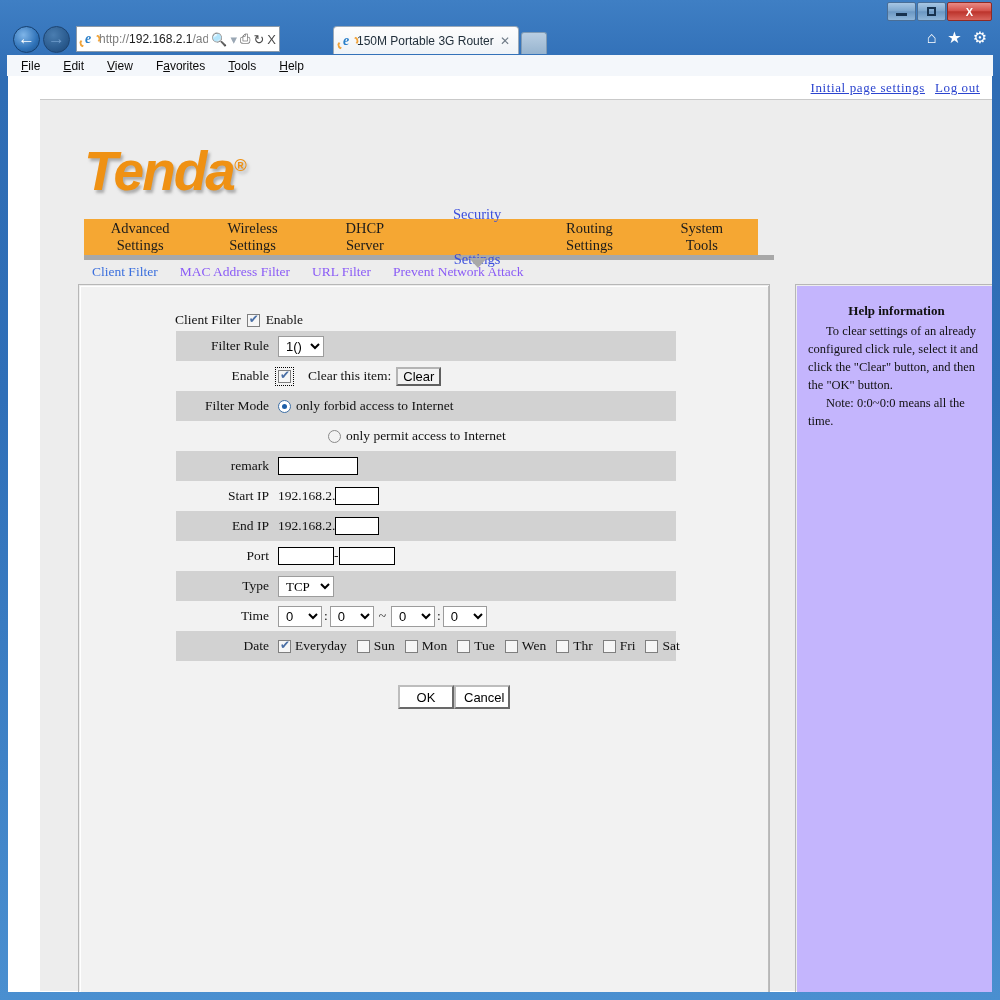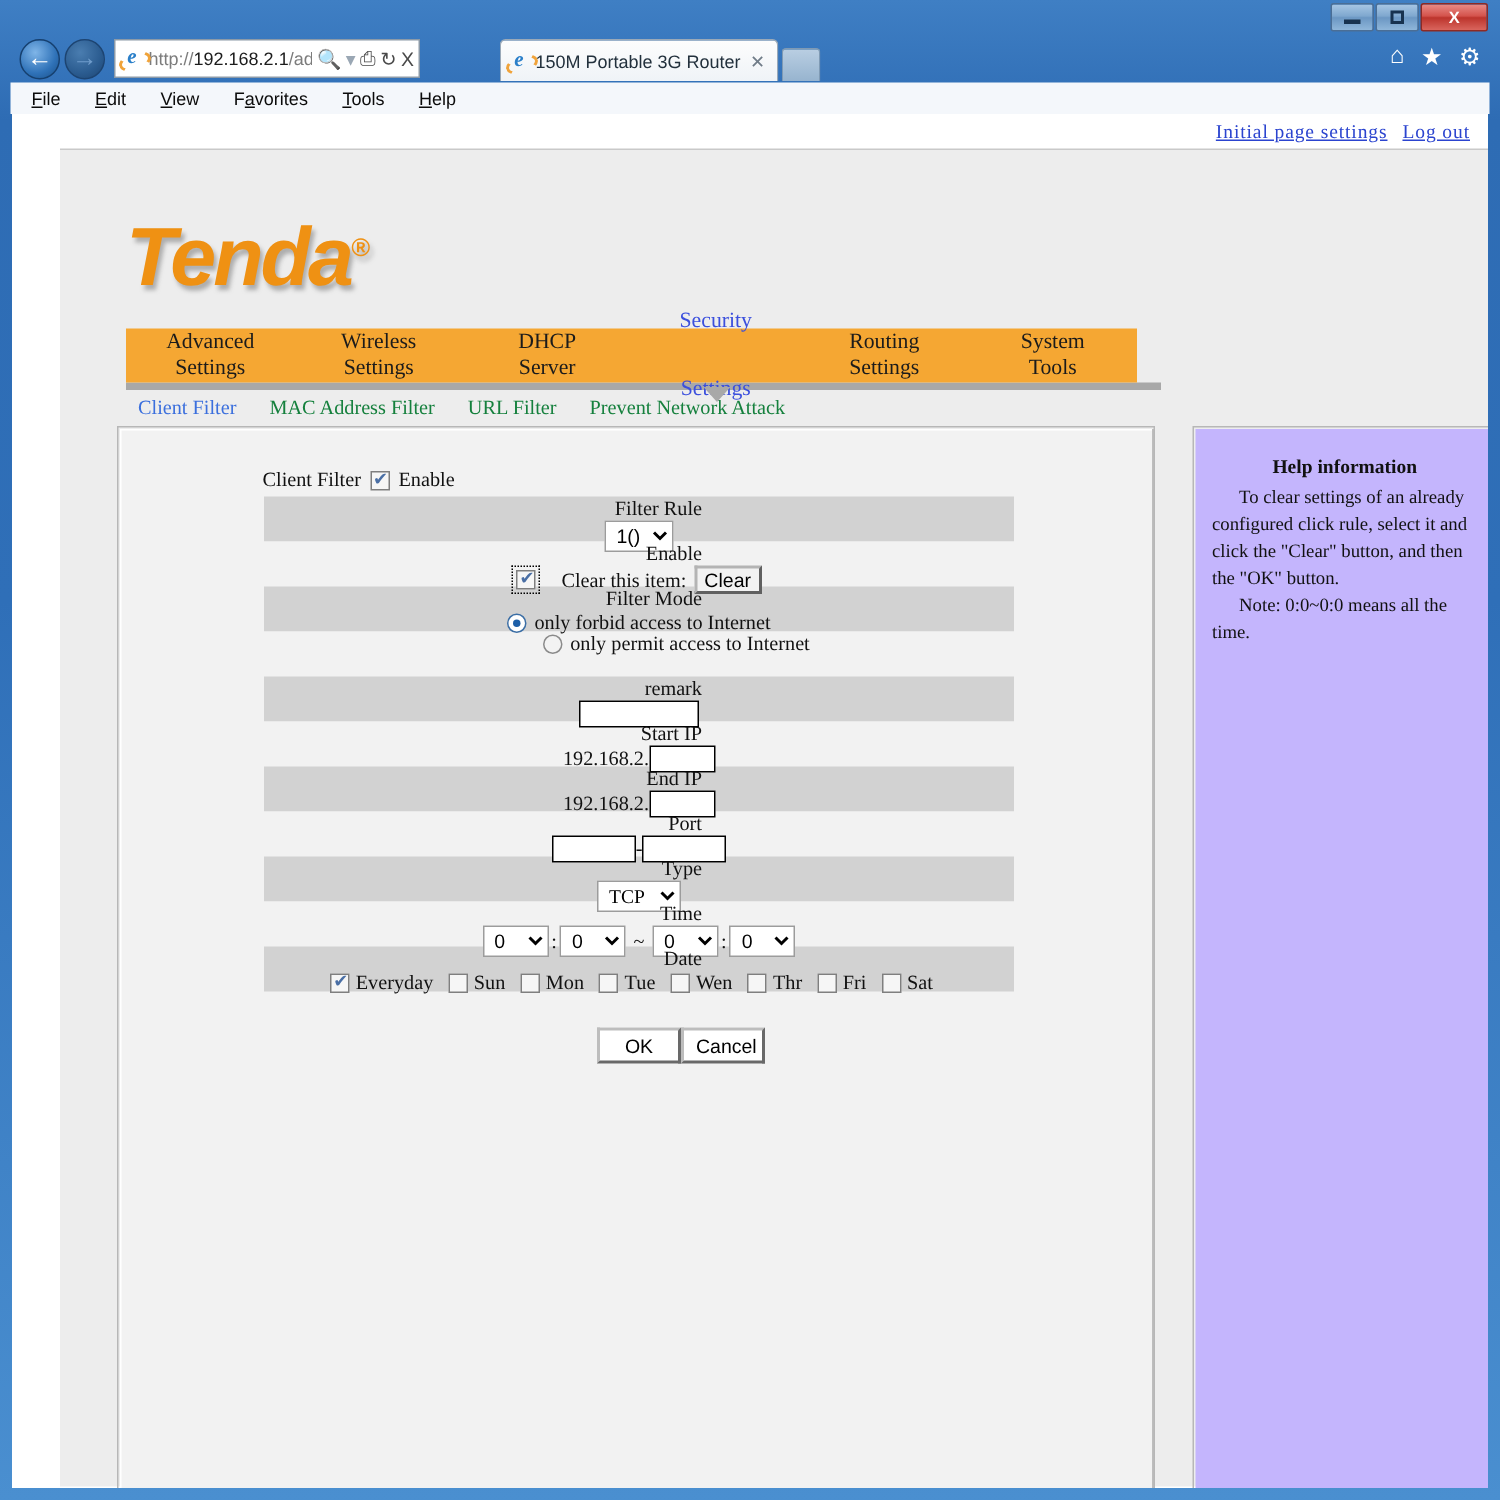--- a/index.html
+++ b/index.html
@@ -141,21 +141,21 @@
     position:absolute; left:385px; top:39px; width:0; height:0;
     border-left:9px solid transparent; border-right:9px solid transparent;
     border-top:10px solid #a8a8a8; z-index:3;
   }
 
   #subnav {
     position:absolute; left:52px; top:164px;
     font-family:"Liberation Serif", serif; font-size:13.5px;
     display:flex; gap:22px;
   }
-  .subtab { color:#15803d; }
+  .subtab { color:#8b5cf6; }
   .subtab.active { color:#3b6fdd; }
 
   
   #mainpanel {
     position:absolute; left:40px; top:186px; width:688px; height:707px;
     background:#f2f2f2;
     border-left:1px solid #fff; border-top:1px solid #fff;
     box-shadow: 2px 0 0 #bdbdbd, 0 2px 0 #bdbdbd,
                 inset 0 0 0 1px #f2f2f2;
     outline:1px solid #b7b7b7; outline-offset:1px;
@@ -171,21 +171,21 @@
   #helppanel p { margin:0; text-indent:18px; }
 
   
   #formarea { position:absolute; left:0; top:0; width:688px; padding-top:22px; }
   #clientfilterline {
     font-family:"Liberation Serif", serif; font-size:13.5px; color:#111;
     padding-left:94px; display:flex; align-items:center; gap:6px; height:22px;
   }
   .frow {
     display:flex; align-items:center; height:30px; margin-left:95px; width:500px;
-    font-family:"Liberation Serif", serif; font-size:13.5px; color:#111;flex-direction:column;
+    font-family:"Liberation Serif", serif; font-size:13.5px; color:#111;
   }
   .frow.odd { background:#d2d2d2; }
   .frow.even { background:#f2f2f2; }
   .flabel { width:102px; text-align:right; padding-right:9px; flex:none; }
   .fval { display:flex; align-items:center; gap:5px; }
 
   input[type=text]{
     height:18px; border:1px solid #000; background:#fff; padding:0 2px;
     font-family:"Liberation Sans", sans-serif; font-size:12px;
   }

